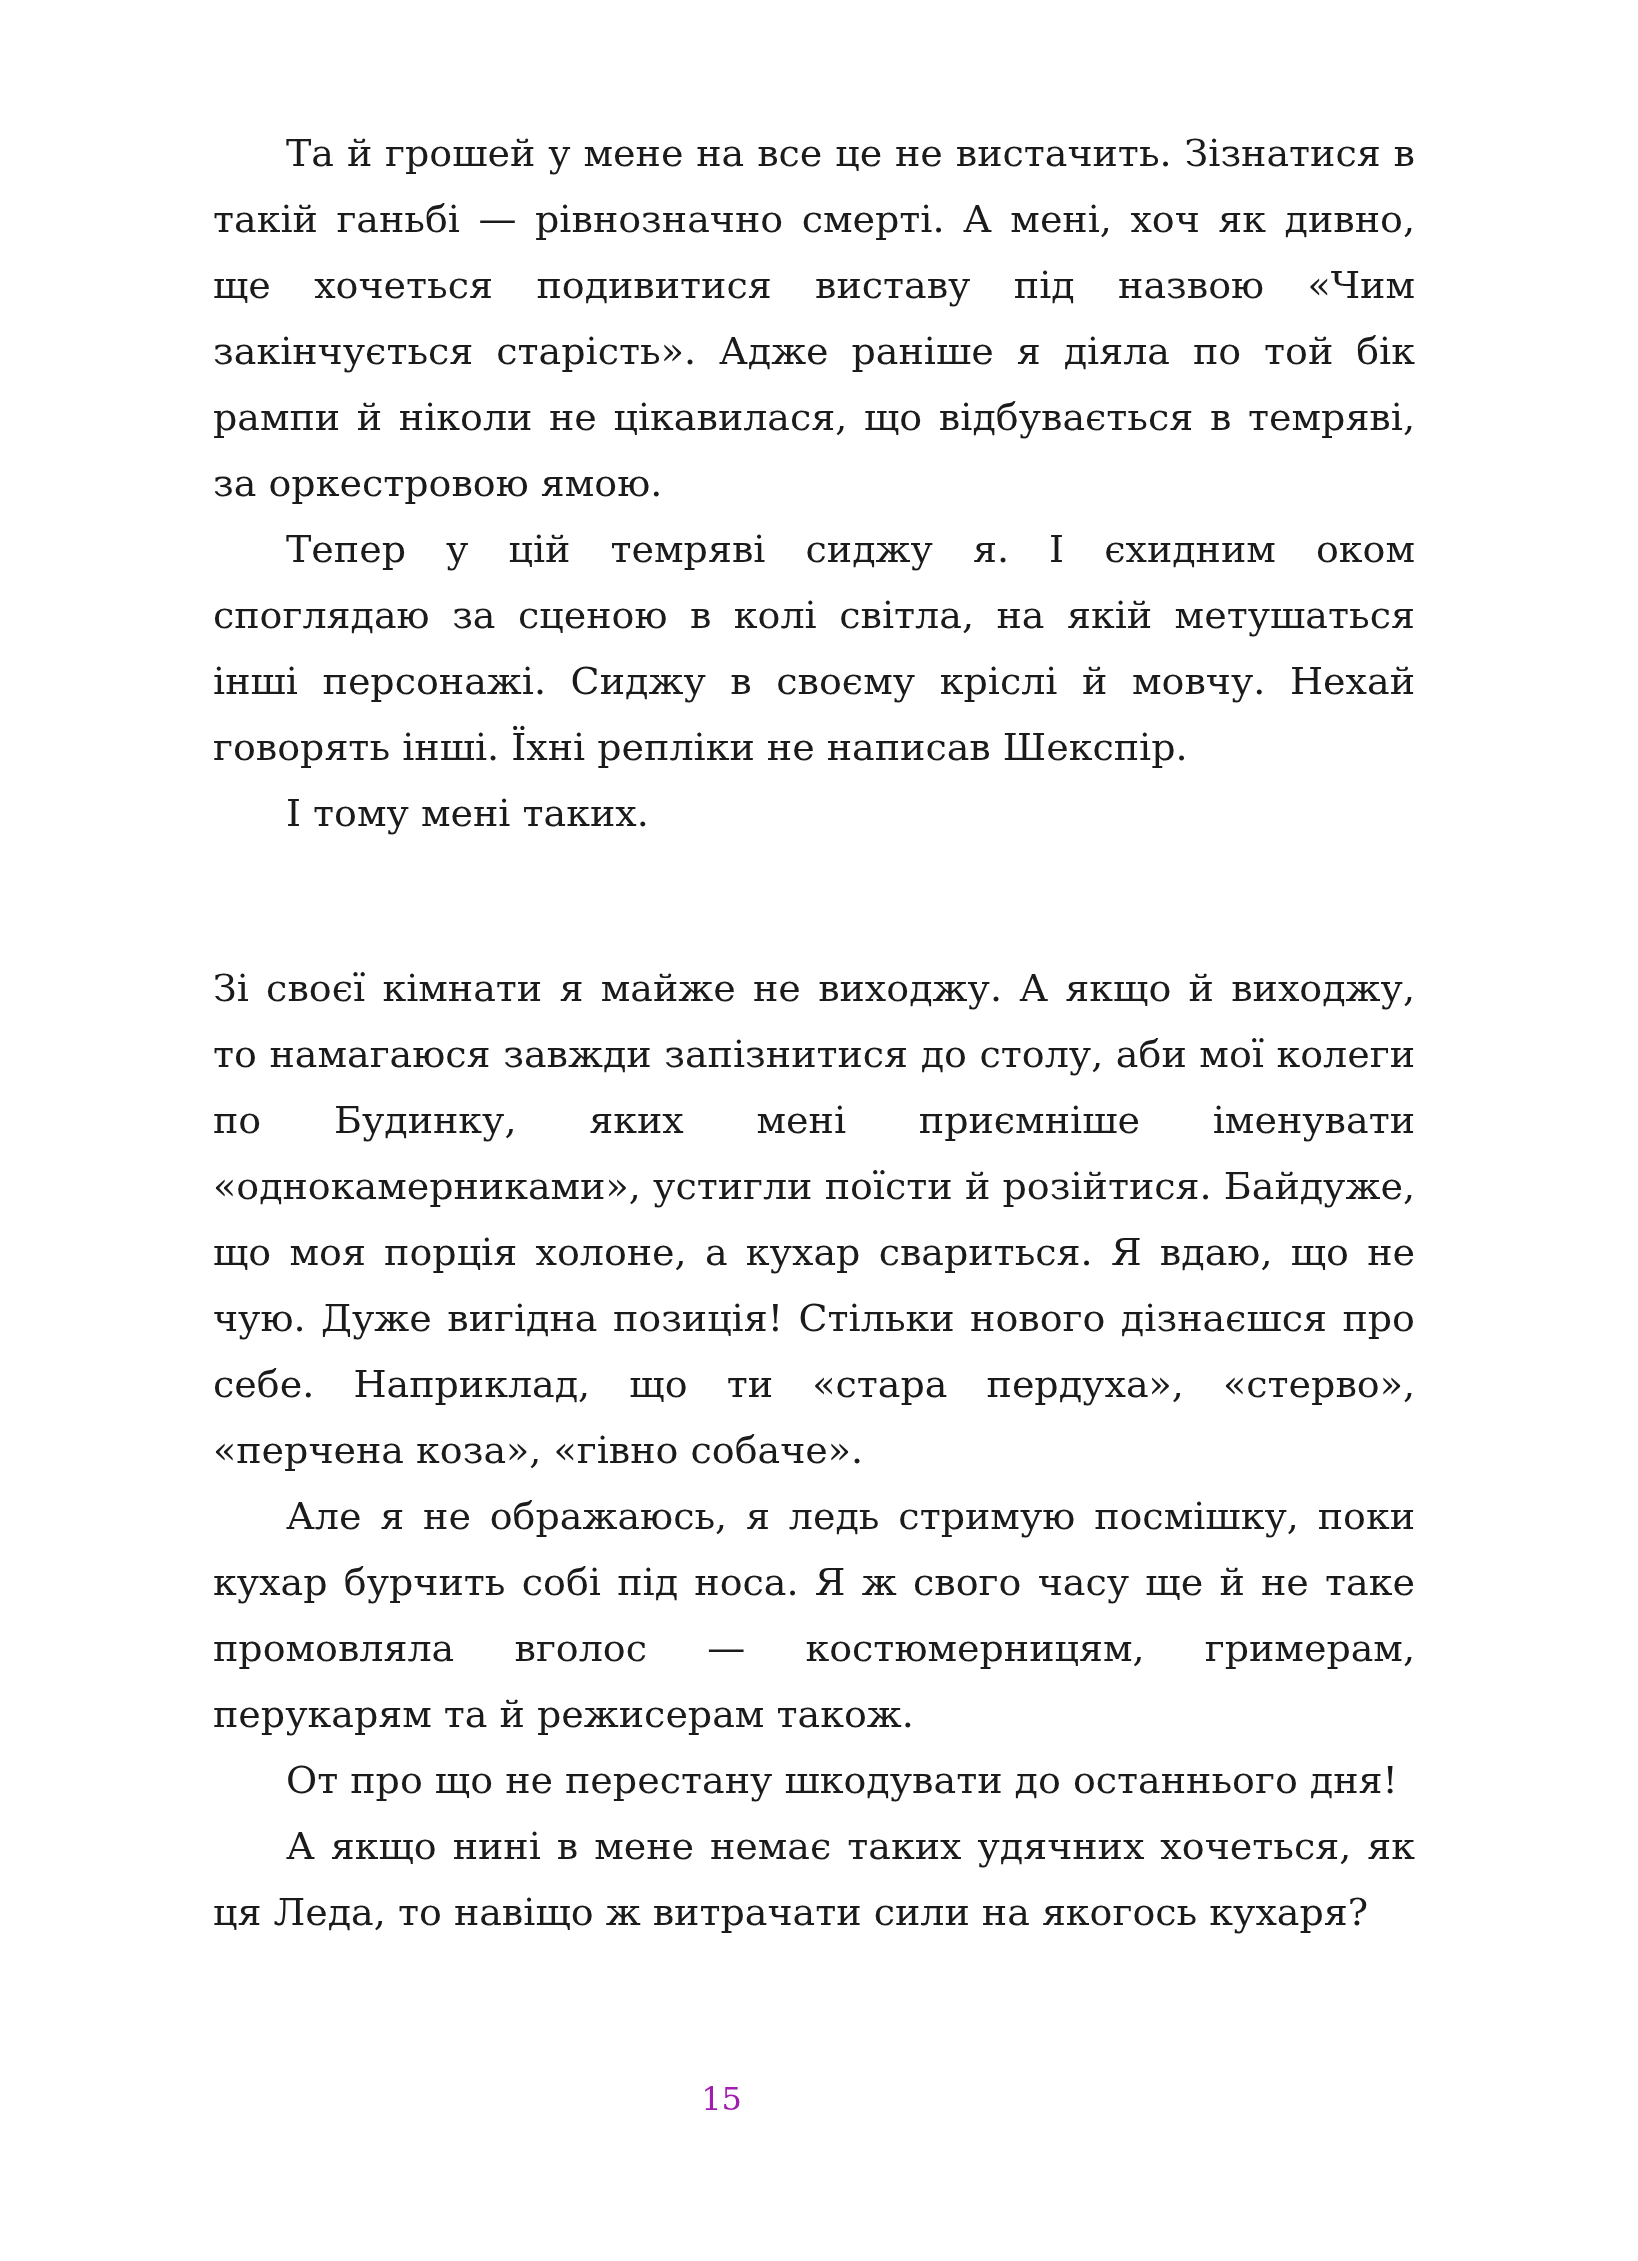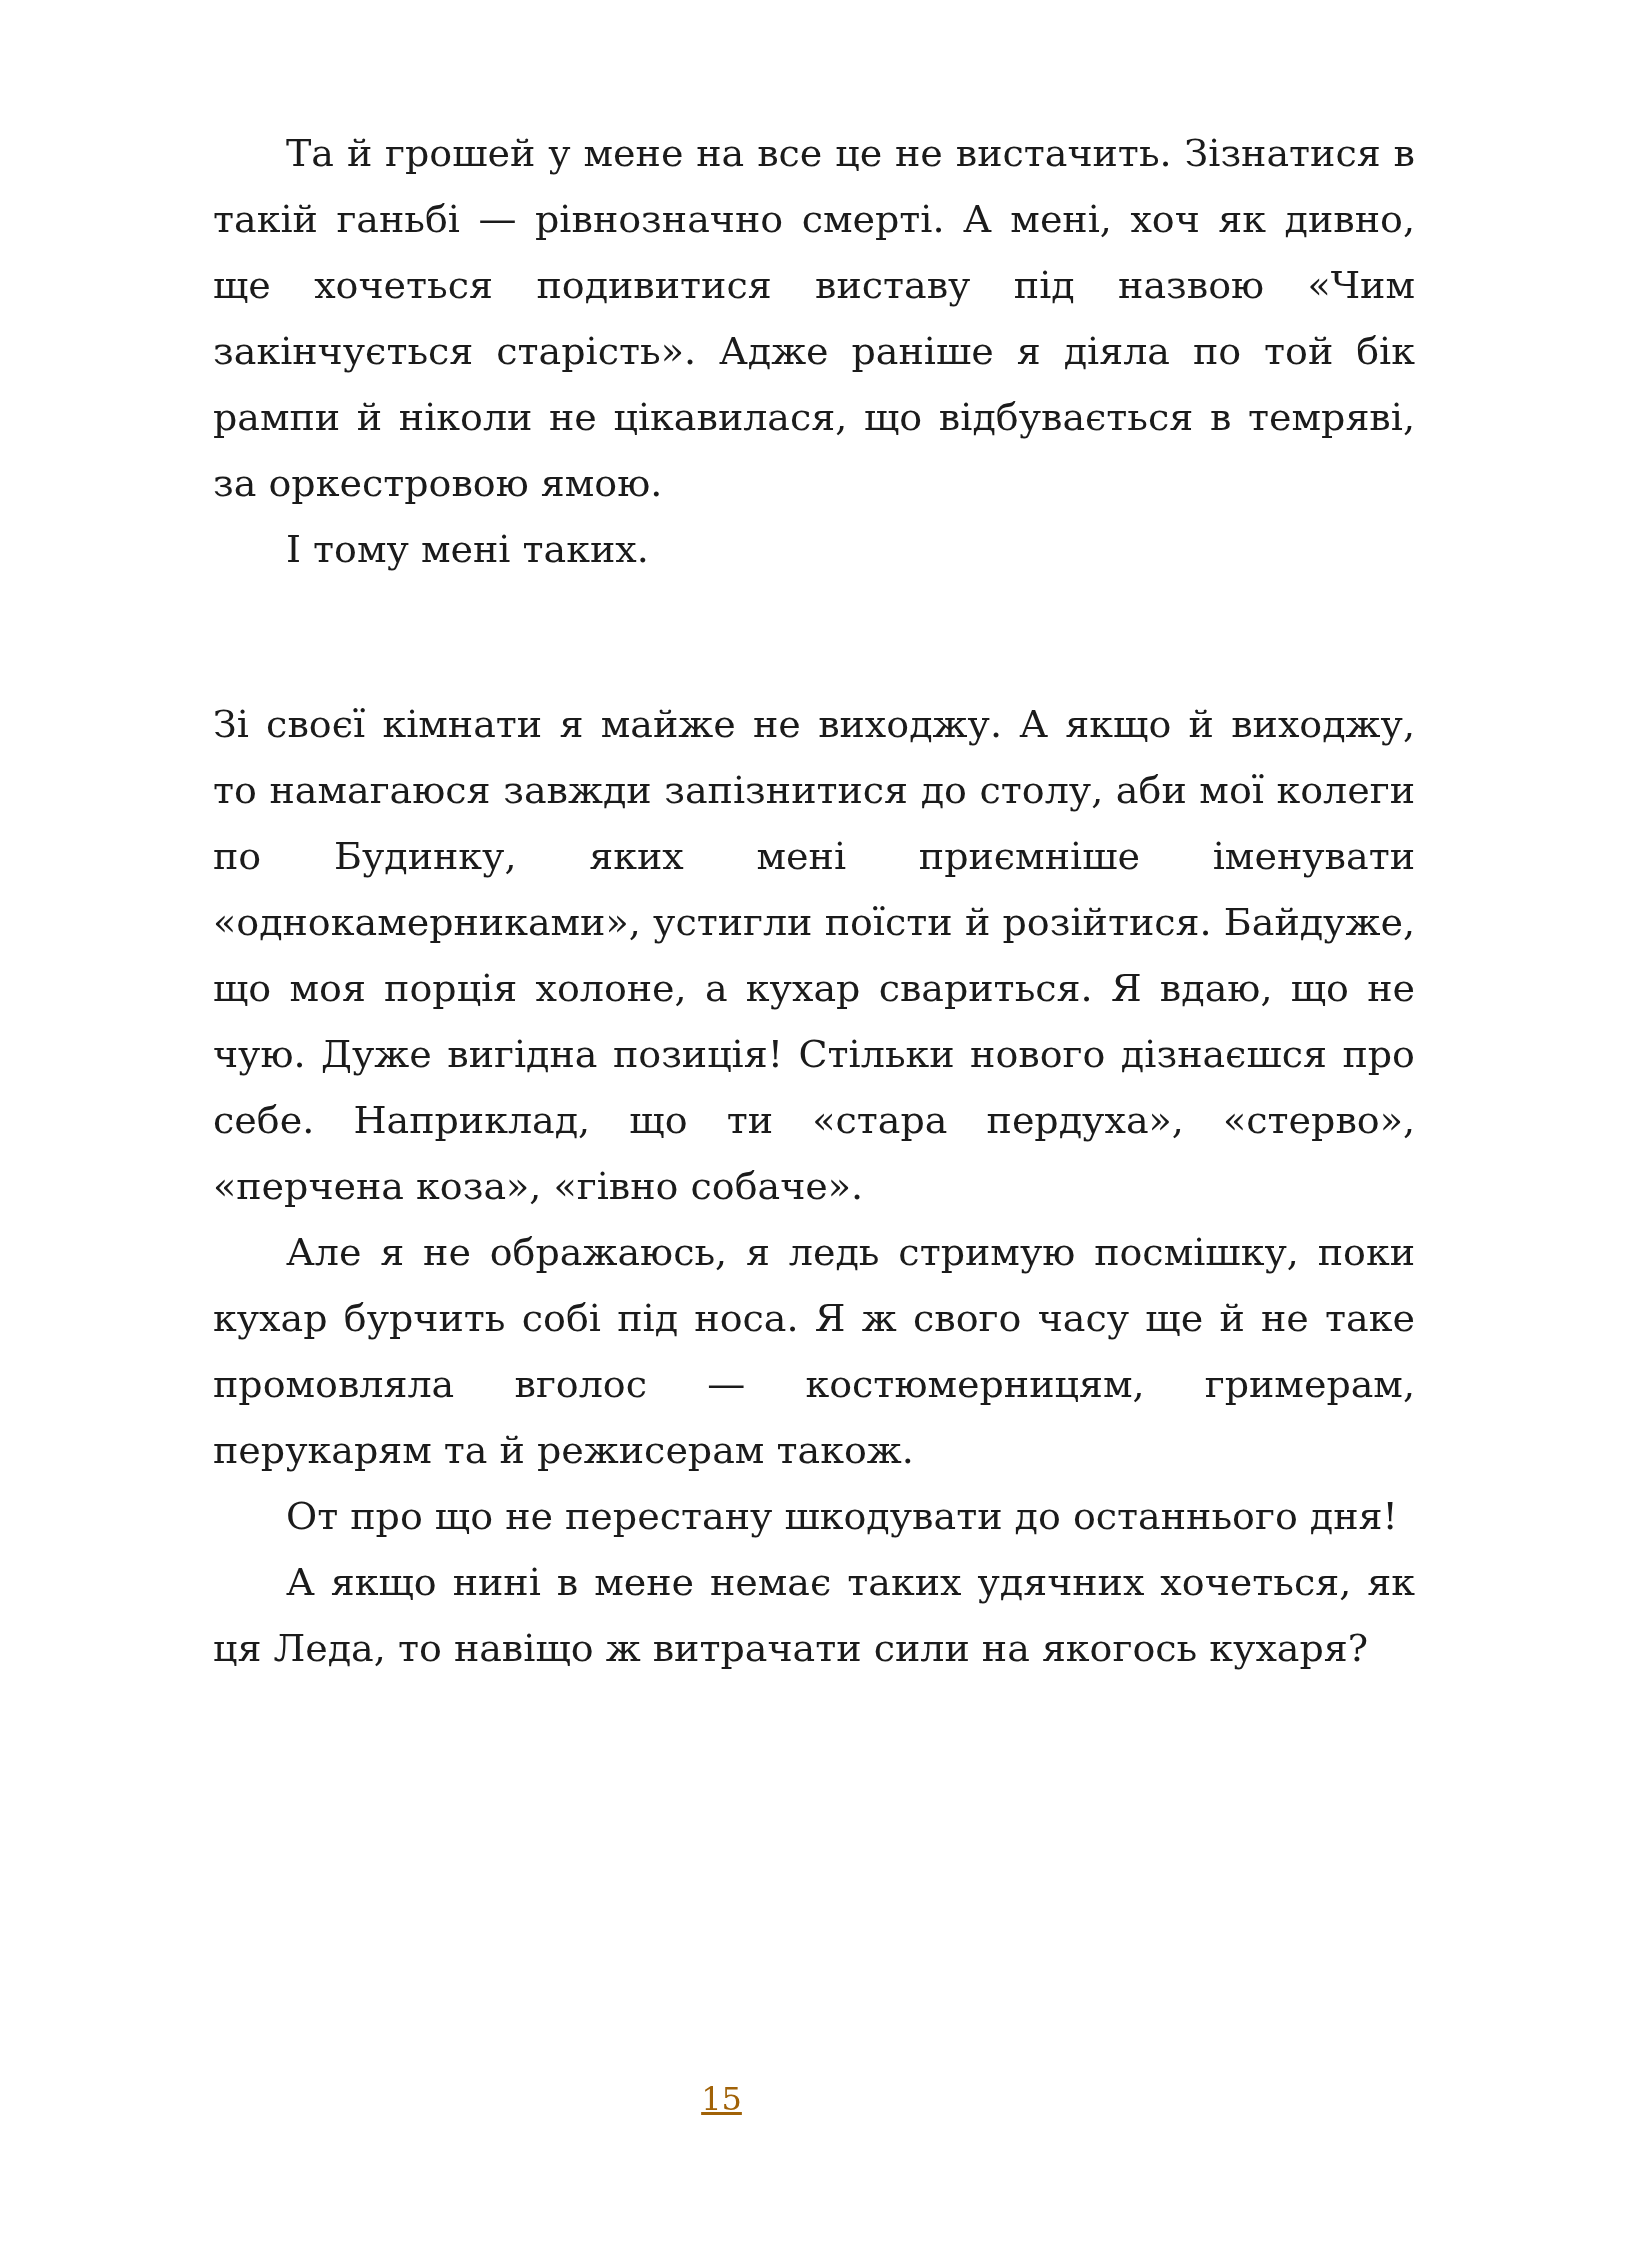--- a/index.html
+++ b/index.html
@@ -40,30 +40,30 @@
     text-indent: 0;
   }
   .page-number {
     position: absolute;
     left: 0;
     right: 0;
     bottom: 143px;
     text-align: center;
     font-size: 32px;
     line-height: 38px;
-    color: #a16207;
-    text-decoration: underline;
+    color: #a21caf;
   }
 </style>
 </head>
 <body>
 
 <div class="page">
   <div class="text-block">
       <p class="indent">Та й грошей у мене на все це не вистачить. Зізнатися в такій ганьбі — рівнозначно смерті. А мені, хоч як дивно, ще хочеться подивитися виставу під назвою «Чим закінчується старість». Адже раніше я діяла по той бік рампи й ніколи не цікавилася, що відбувається в темряві, за оркестровою ямою.</p>
+      <p class="indent">Тепер у цій темряві сиджу я. І єхидним оком споглядаю за сценою в колі світла, на якій метушаться інші персонажі. Сиджу в своєму кріслі й мовчу. Нехай говорять інші. Їхні репліки не написав Шекспір.</p>
       <p class="indent">І тому мені таких.</p>
       <p class="section-start">Зі своєї кімнати я майже не виходжу. А якщо й виходжу, то намагаюся завжди запізнитися до столу, аби мої колеги по Будинку, яких мені приємніше іменувати «однокамерниками», устигли поїсти й розійтися. Байдуже, що моя порція холоне, а кухар свариться. Я вдаю, що не чую. Дуже вигідна позиція! Стільки нового дізнаєшся про себе. Наприклад, що ти «стара пердуха», «стерво», «перчена коза», «гівно собаче».</p>
       <p class="indent">Але я не ображаюсь, я ледь стримую посмішку, поки кухар бурчить собі під носа. Я ж свого часу ще й не таке промовляла вголос — костюмерницям, гримерам, перукарям та й режисерам також.</p>
       <p class="indent">От про що не перестану шкодувати до останнього дня!</p>
       <p class="indent">А якщо нині в мене немає таких удячних хочеться, як ця Леда, то навіщо ж витрачати сили на якогось кухаря?</p>
     </div>
   <div class="page-number">15</div>
 </div>
 
 

